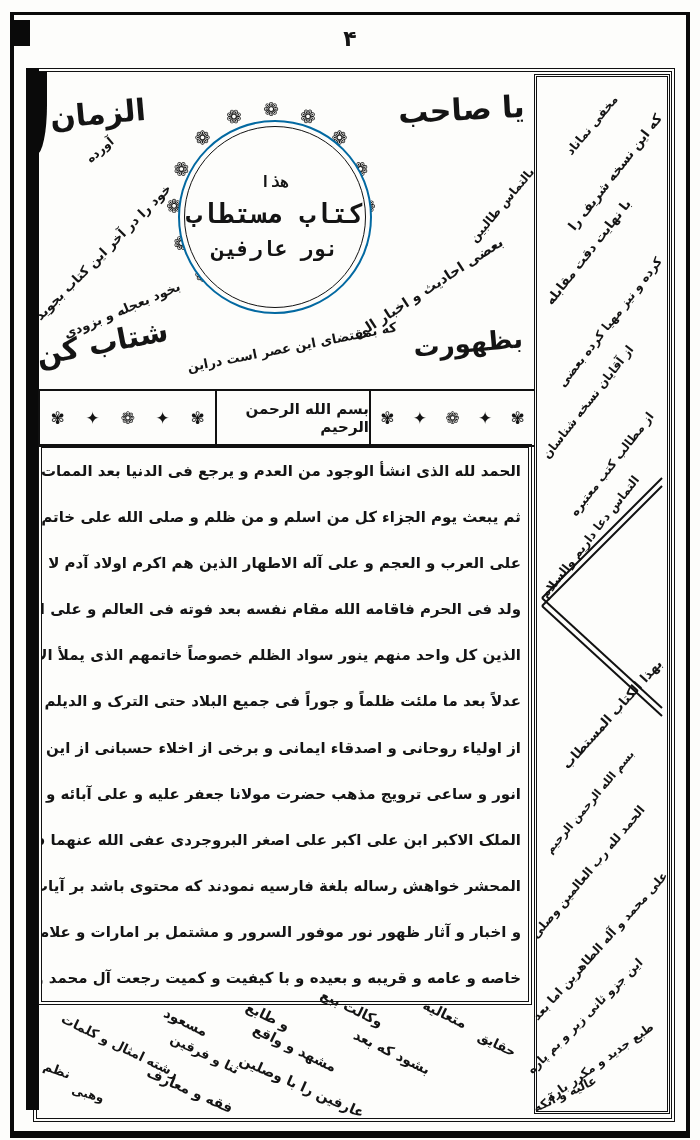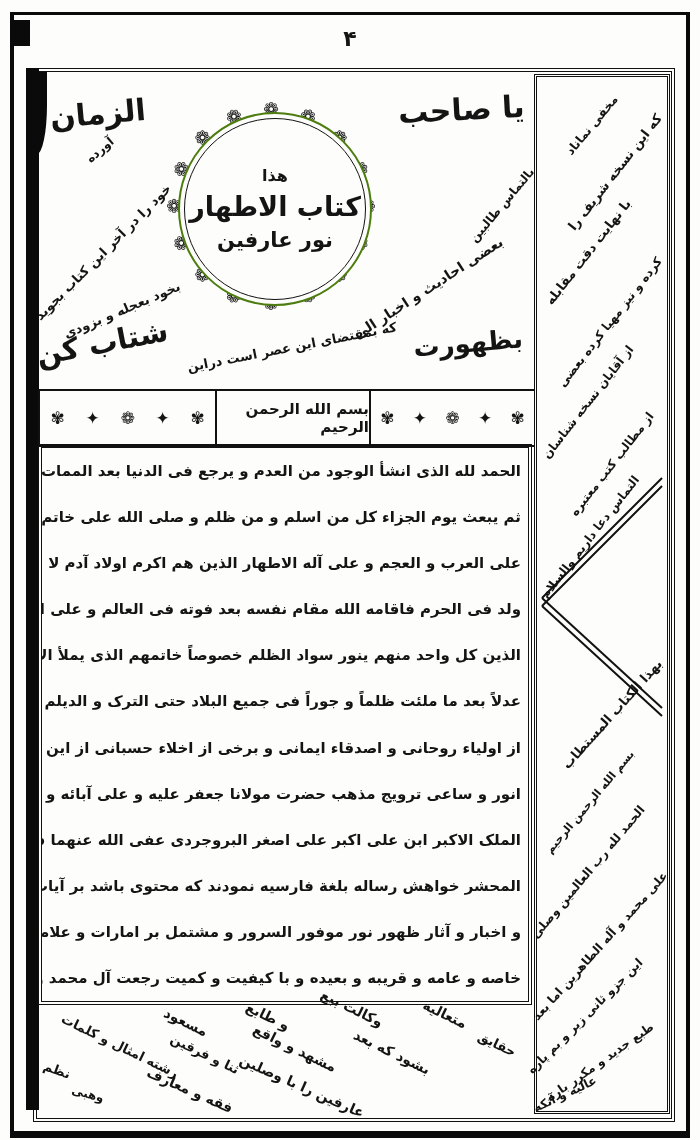--- a/index.html
+++ b/index.html
@@ -14,22 +14,22 @@
   .corner-blob{left:12px;top:20px;width:18px;height:26px;background:#0a0a0a;}
   .page-number{left:330px;top:26px;width:40px;text-align:center;font-size:22px;font-weight:bold;}
   
   .main-frame{left:33px;top:68px;width:634px;height:1046px;border:4px double #111;}
   
   .margin-column{left:534px;top:74px;width:130px;height:1034px;border:3px double #111;background:#fdfdfb;}
   .diag{position:absolute;white-space:nowrap;font-weight:bold;direction:rtl;
         transform:translate(-50%,-50%) rotate(var(--r,0deg));transform-origin:center;}
   
   .invocation{font-size:30px;font-weight:bold;direction:rtl;}
-  .medallion{left:178px;top:112px;width:190px;height:190px;border:2px solid #4d7c0f;border-radius:50%;
-             display:flex;flex-direction:column;align-items:center;justify-content:center;background:#fdfdfb;}
+  .medallion{left:178px;top:120px;width:190px;height:190px;border:2px solid #0369a1;border-radius:50%;
+             display:flex;flex-direction:column;align-items:center;justify-content:center;background:#fdfdfb;font-family:Liberation Mono, monospace;}
   .medallion-inner{position:absolute;left:4px;top:4px;right:4px;bottom:4px;border:1.5px solid #111;border-radius:50%;
              display:flex;flex-direction:column;align-items:center;justify-content:center;gap:6px;direction:rtl;}
   .medallion-ring{left:273px;top:207px;width:0;height:0;}
   .ring-flower{position:absolute;left:-10px;top:-12px;font-size:19px;color:#111;}
   .med-top{font-size:16px;font-weight:bold;}
   .med-title{font-size:27px;font-weight:bold;}
   .med-sub{font-size:21px;font-weight:bold;}
   .band-word{font-weight:bold;}
   
   .ornament-panel{top:389px;height:54px;border:2px solid #111;display:flex;align-items:center;
@@ -77,21 +77,21 @@
       <span class="ring-flower" style="transform: rotate(225deg) translateY(-97px);">❁</span>
       <span class="ring-flower" style="transform: rotate(247.5deg) translateY(-97px);">❁</span>
       <span class="ring-flower" style="transform: rotate(270deg) translateY(-97px);">❁</span>
       <span class="ring-flower" style="transform: rotate(292.5deg) translateY(-97px);">❁</span>
       <span class="ring-flower" style="transform: rotate(315deg) translateY(-97px);">❁</span>
       <span class="ring-flower" style="transform: rotate(337.5deg) translateY(-97px);">❁</span>
     </div>
   <div class="abs medallion">
     <div class="medallion-inner">
       <span class="med-top">هذا</span>
-      <span class="med-title">کتاب الاطهار</span>
+      <span class="med-title">کتاب مستطاب</span>
       <span class="med-sub">نور عارفین</span>
     </div>
   </div>
 
   <span class="diag" style="left:100px;top:150px;--r:-40deg;font-size:12px;">آورده</span>
   <span class="diag" style="left:103px;top:252px;--r:-45deg;font-size:13px;">خود را در آخر این کتاب بجوید</span>
   <span class="diag" style="left:122px;top:310px;--r:-23deg;font-size:13px;">بخود بعجله و بزودی</span>
 
   <span class="diag" style="left:502px;top:205px;--r:-50deg;font-size:12px;">بالتماس طالبین</span>
   <span class="diag" style="left:428px;top:288px;--r:-33deg;font-size:14px;">بعضی احادیث و اخبار الی</span>

